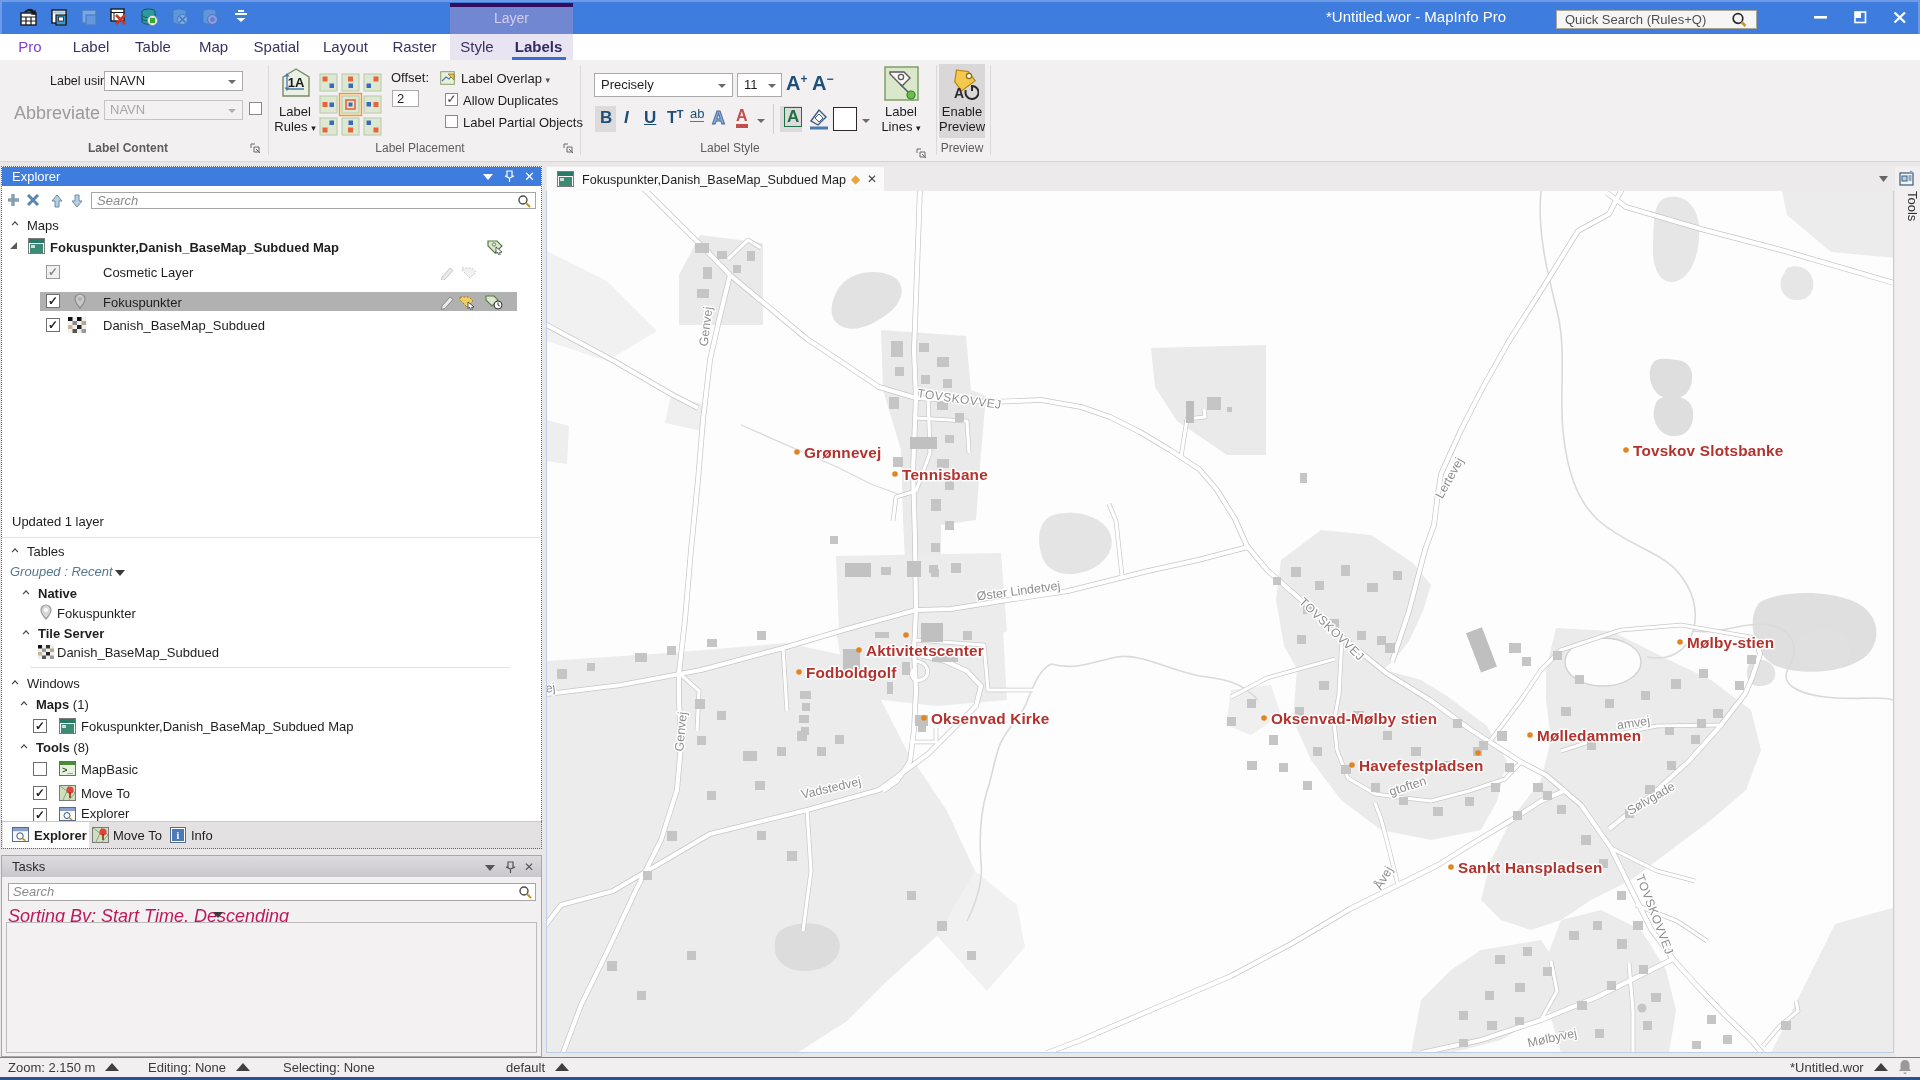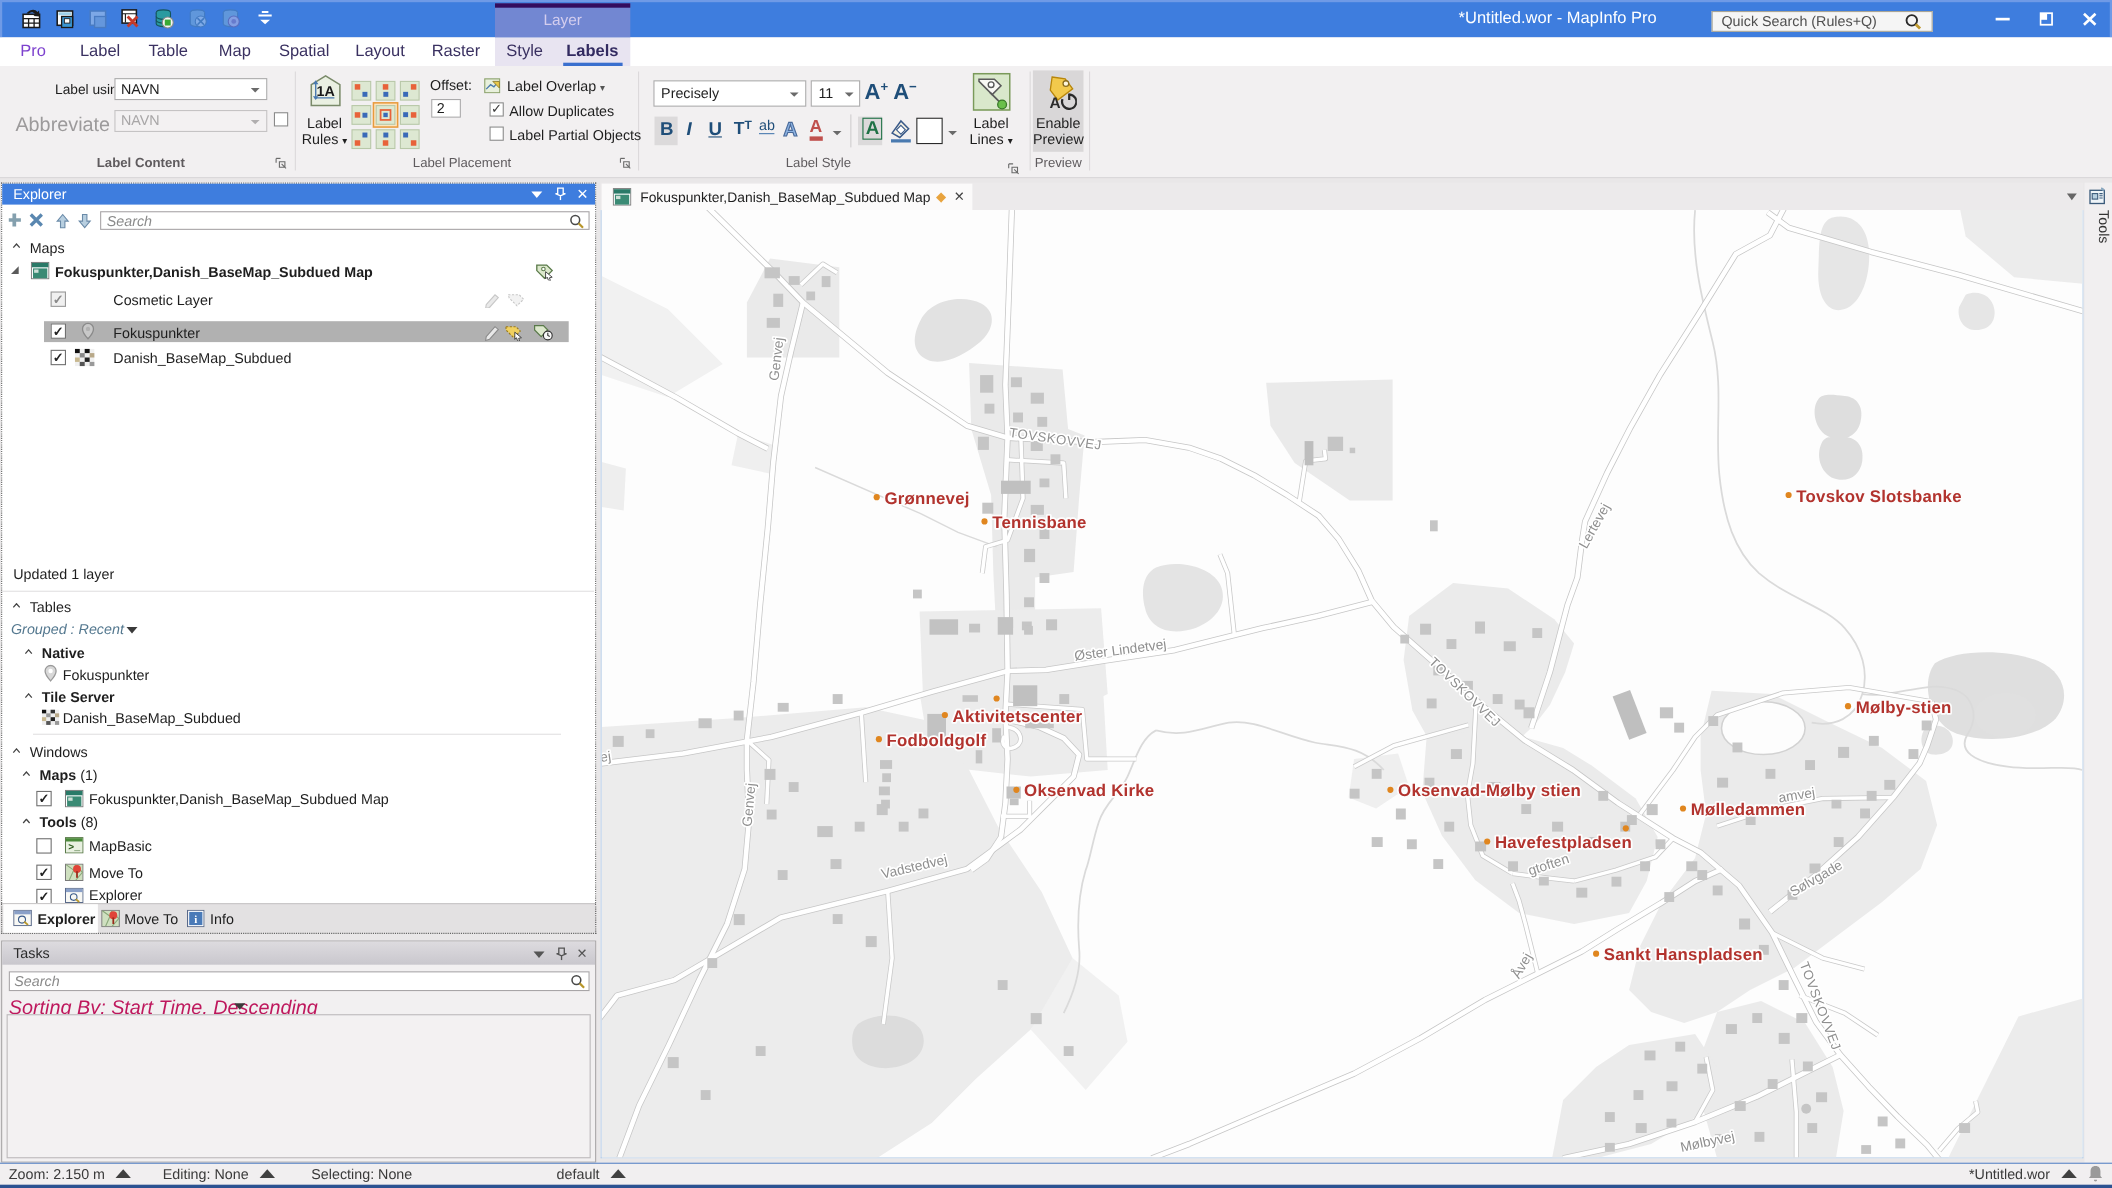--- a/index.html
+++ b/index.html
@@ -120,21 +120,21 @@
   <div class="rtab" style="left:509px;width:59px;font-weight:bold;color:#322a60;">Labels</div>
   <div class="abs" style="left:512px;top:57px;width:54px;height:3px;background:#3a6fce;"></div>
 
   <div class="abs" id="ribbon"></div>
   <div class="gsep" style="left:268px;"></div>
   <div class="gsep" style="left:580px;"></div>
   <div class="gsep" style="left:936px;"></div>
   <div class="gsep" style="left:990px;"></div>
   <div class="grouptitle" style="left:60px;width:136px;font-weight:bold;">Label Content</div>
   <div class="grouptitle" style="left:350px;width:140px;">Label Placement</div>
-  <div class="grouptitle" style="left:682px;width:124px;">Label Style</div>
+  <div class="grouptitle" style="left:668px;width:124px;">Label Style</div>
   <div class="grouptitle" style="left:932px;width:60px;">Preview</div>
 
   <svg class="abs" style="left:250px;top:143px;" width="11" height="11" viewBox="0 0 11 11">
       <path d="M1 1 v4 M1 1 h4 M4 4 h5 v5 h-5z M6 6 l4 4" stroke="#6a6a6a" stroke-width="1" fill="none"></path>
     </svg>
   <svg class="abs" style="left:563px;top:143px;" width="11" height="11" viewBox="0 0 11 11">
       <path d="M1 1 v4 M1 1 h4 M4 4 h5 v5 h-5z M6 6 l4 4" stroke="#6a6a6a" stroke-width="1" fill="none"></path>
     </svg>
   <svg class="abs" style="left:916px;top:148px;" width="11" height="11" viewBox="0 0 11 11">
       <path d="M1 1 v4 M1 1 h4 M4 4 h5 v5 h-5z M6 6 l4 4" stroke="#6a6a6a" stroke-width="1" fill="none"></path>

